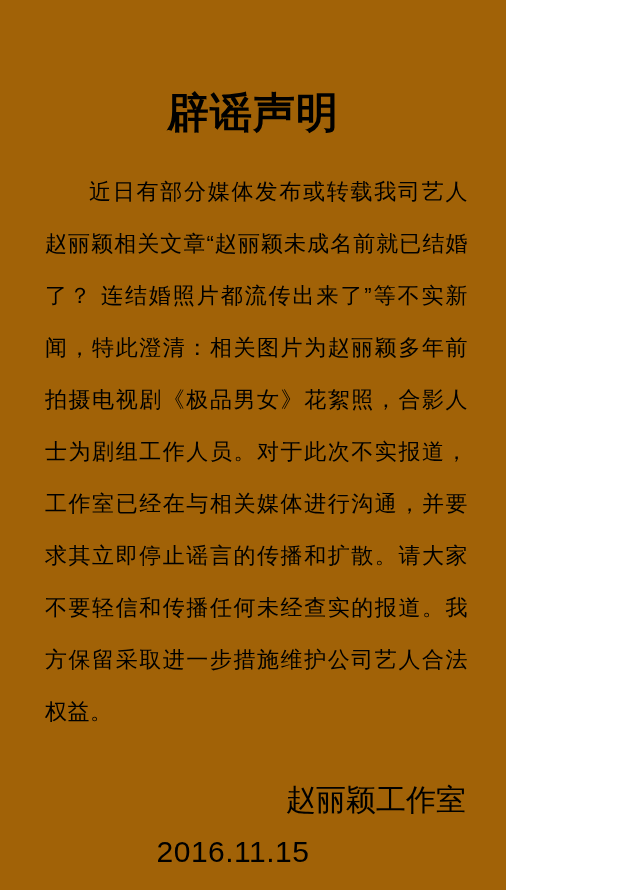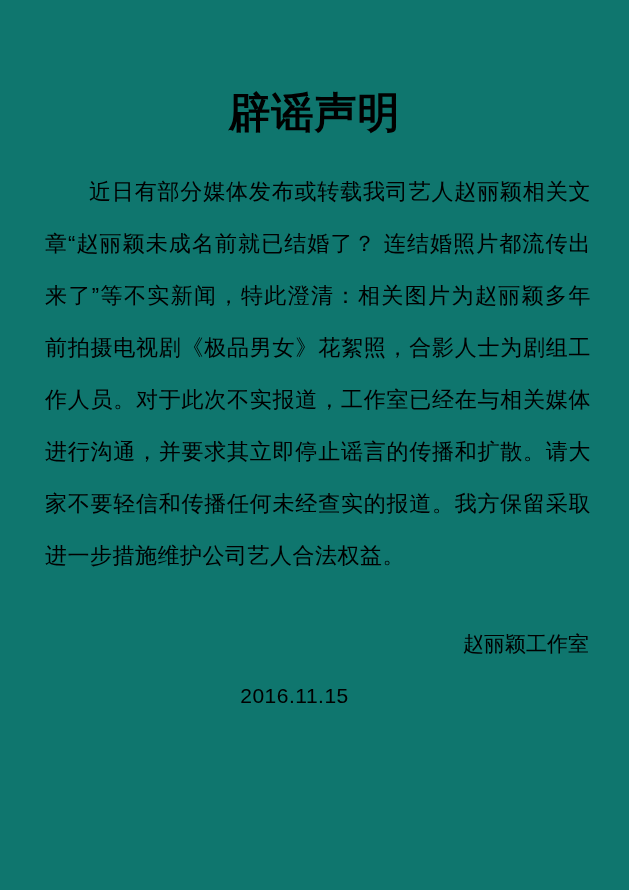--- a/index.html
+++ b/index.html
@@ -2,23 +2,23 @@
 <html><head>
 <meta charset="utf-8">
 <style>
   html, body {
     margin: 0;
     padding: 0;
     background: #ffffff;
   }
   .page {
     position: relative;
-    width: 629px;
+    width: 506px;
     height: 890px;
-    background: #0f766e;
+    background: #a16207;
     color: #000000;
     font-family: "Liberation Sans", sans-serif;
     overflow: hidden;
     box-sizing: border-box;
   }
   .title {
     margin: 0;
     padding-top: 86px;
     text-align: center;
     font-size: 42px;
@@ -32,21 +32,21 @@
     font-size: 22px;
     line-height: 52px;
     text-align: justify;
     text-indent: 2em;
     color: #000000;
     letter-spacing: 0.5px;
   }
   .signature-block {
     margin: 36px 40px 0 0;
     text-align: right;
-    font-size: 21px;
+    font-size: 30px;
     line-height: 52px;
     color: #000000;
   }
   .signature-block .date {
     letter-spacing: 0.5px;
     text-align: center;
   }
 </style>
 </head>
 <body>

